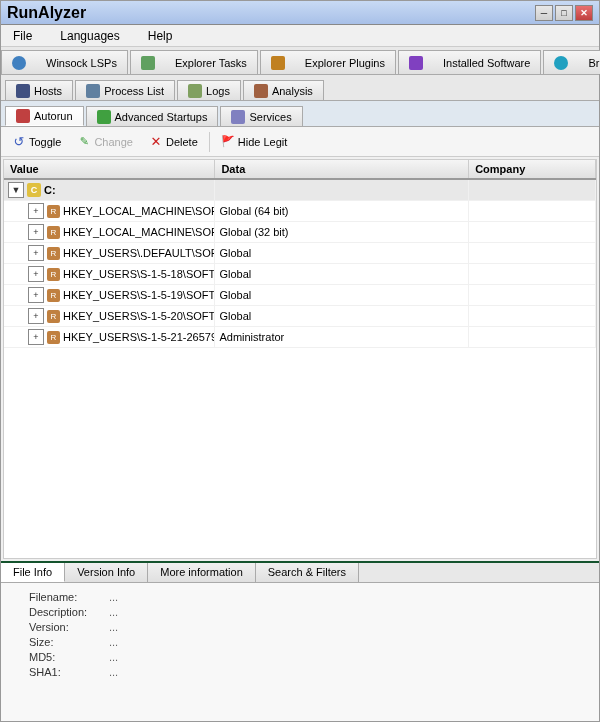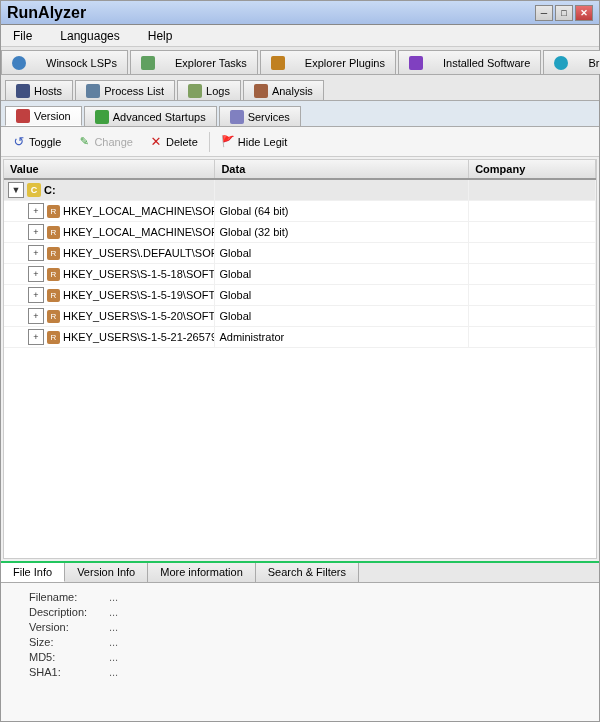--- a/index.html
+++ b/index.html
@@ -40,21 +40,21 @@
 
     
     .tree-table { flex: 1; background: white; border: 1px solid #ccc; margin: 2px; overflow-y: auto; font-size: 11px; }
     .tree-header { display: grid; grid-template-columns: 1fr 1.2fr 0.6fr; background: linear-gradient(to bottom, #f5f5f5, #e0e0e0); border-bottom: 2px solid #999; position: sticky; top: 0; }
     .tree-header-cell { padding: 3px 6px; font-weight: bold; border-right: 1px solid #ccc; font-size: 11px; }
     .tree-row { display: grid; grid-template-columns: 1fr 1.2fr 0.6fr; border-bottom: 1px solid #f0f0f0; min-height: 18px; }
     .tree-row.header-row { background: #e8e8e8; font-weight: bold; }
     .tree-cell { padding: 2px 4px; overflow: hidden; text-overflow: ellipsis; white-space: nowrap; border-right: 1px solid #f0f0f0; font-size: 11px; display: flex; align-items: center; gap: 3px; }
 
     
-    .info-panel { height: 160px; border-top: 2px solid #22c55e; background: #f8f8f8; display: flex; flex-direction: column; }
+    .info-panel { height: 160px; border-top: 2px solid #14532d; background: #f8f8f8; display: flex; flex-direction: column; }
     .info-tabs { display: flex; border-bottom: 1px solid #aaa; background: #e8e8e8; }
     .info-tab { padding: 3px 12px; border-right: 1px solid #aaa; cursor: pointer; font-size: 11px; background: linear-gradient(to bottom, #f0f0f0, #e0e0e0); }
     .info-tab.active { background: white; border-bottom: 1px solid white; }
     .info-content { padding: 8px 16px; flex: 1; margin-left: 12px; }
     .info-row { display: flex; margin-bottom: 3px; font-size: 11px; }
     .info-label { width: 80px; color: #333; font-weight: normal; }
     .info-value { color: #666; }
 
     
     .icon-winsock { display: inline-block; width: 14px; height: 14px; background: #4080c0; border-radius: 7px; }
@@ -132,21 +132,21 @@
     </div>
     <div class="tab2">
       <span class="icon-hosts" style="background:#a06040;"></span>
       <span>Analysis</span>
     </div>
   </div>
 
   <div class="tabs-row2" style="background:#e0e8f0;">
     <div class="tab2 active">
       <span class="icon-autorun"></span>
-      <span>Version</span>
+      <span>Autorun</span>
     </div>
     <div class="tab2">
       <span class="icon-advanced"></span>
       <span>Advanced Startups</span>
     </div>
     <div class="tab2">
       <span class="icon-services"></span>
       <span>Services</span>
     </div>
   </div>

